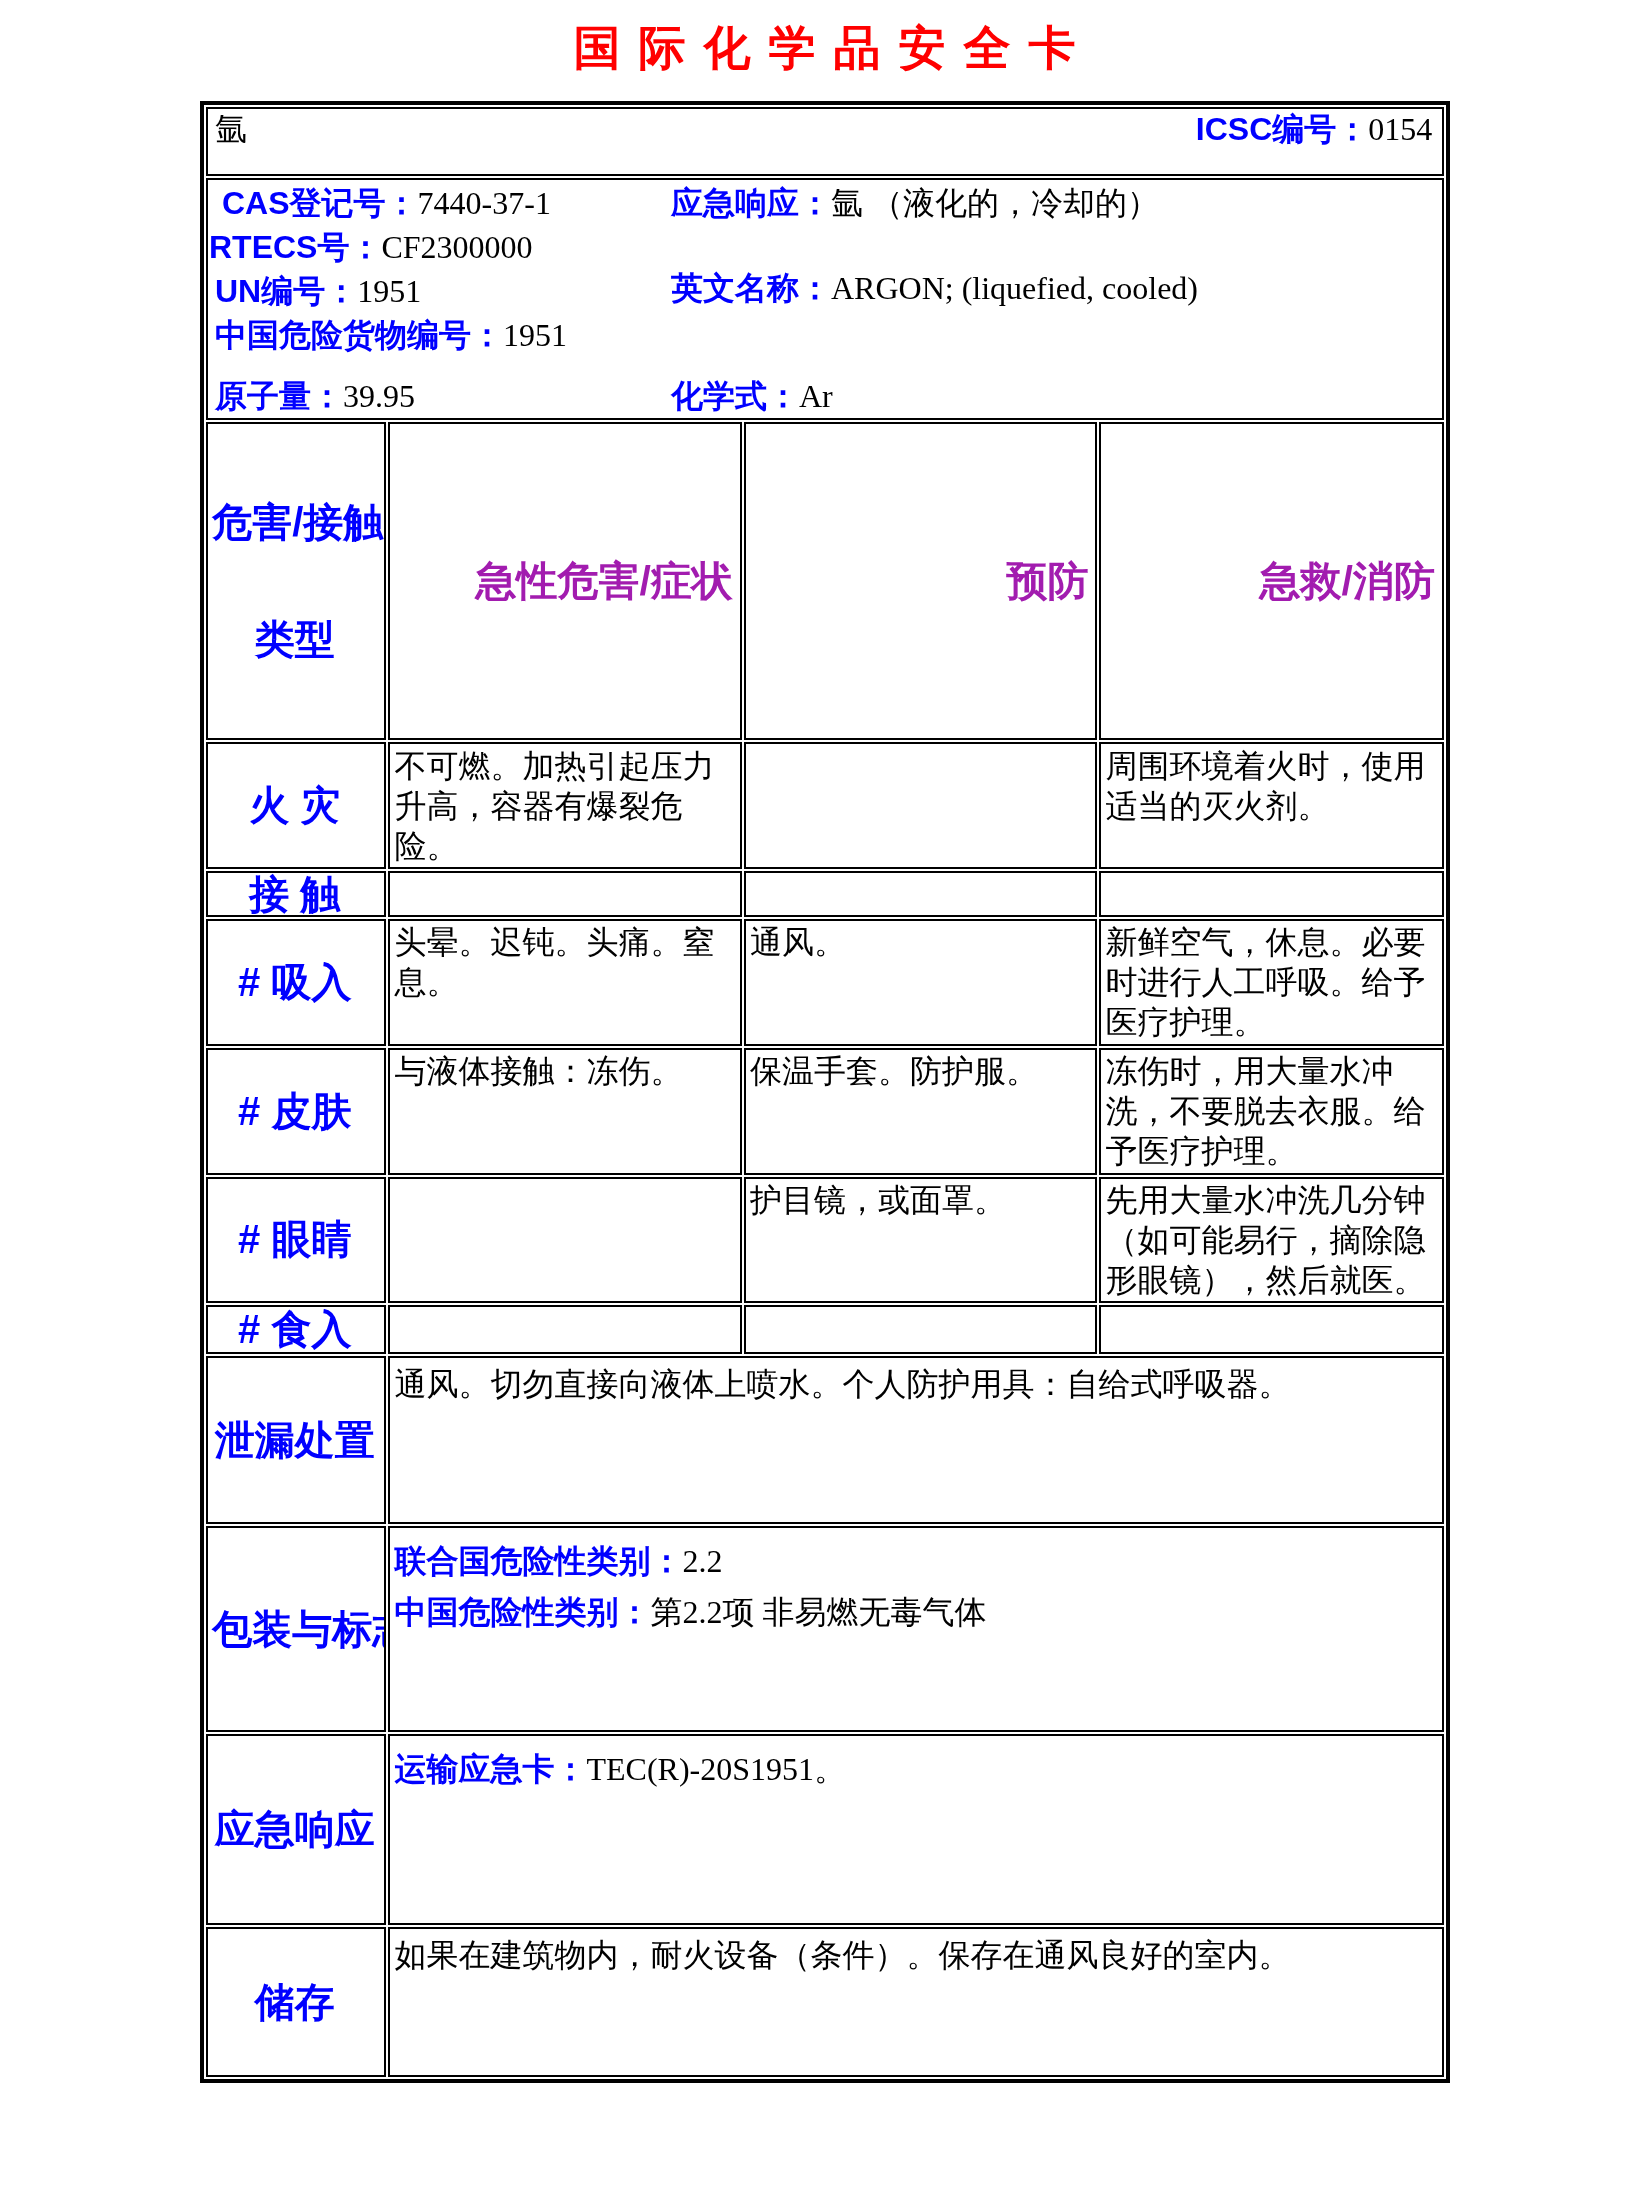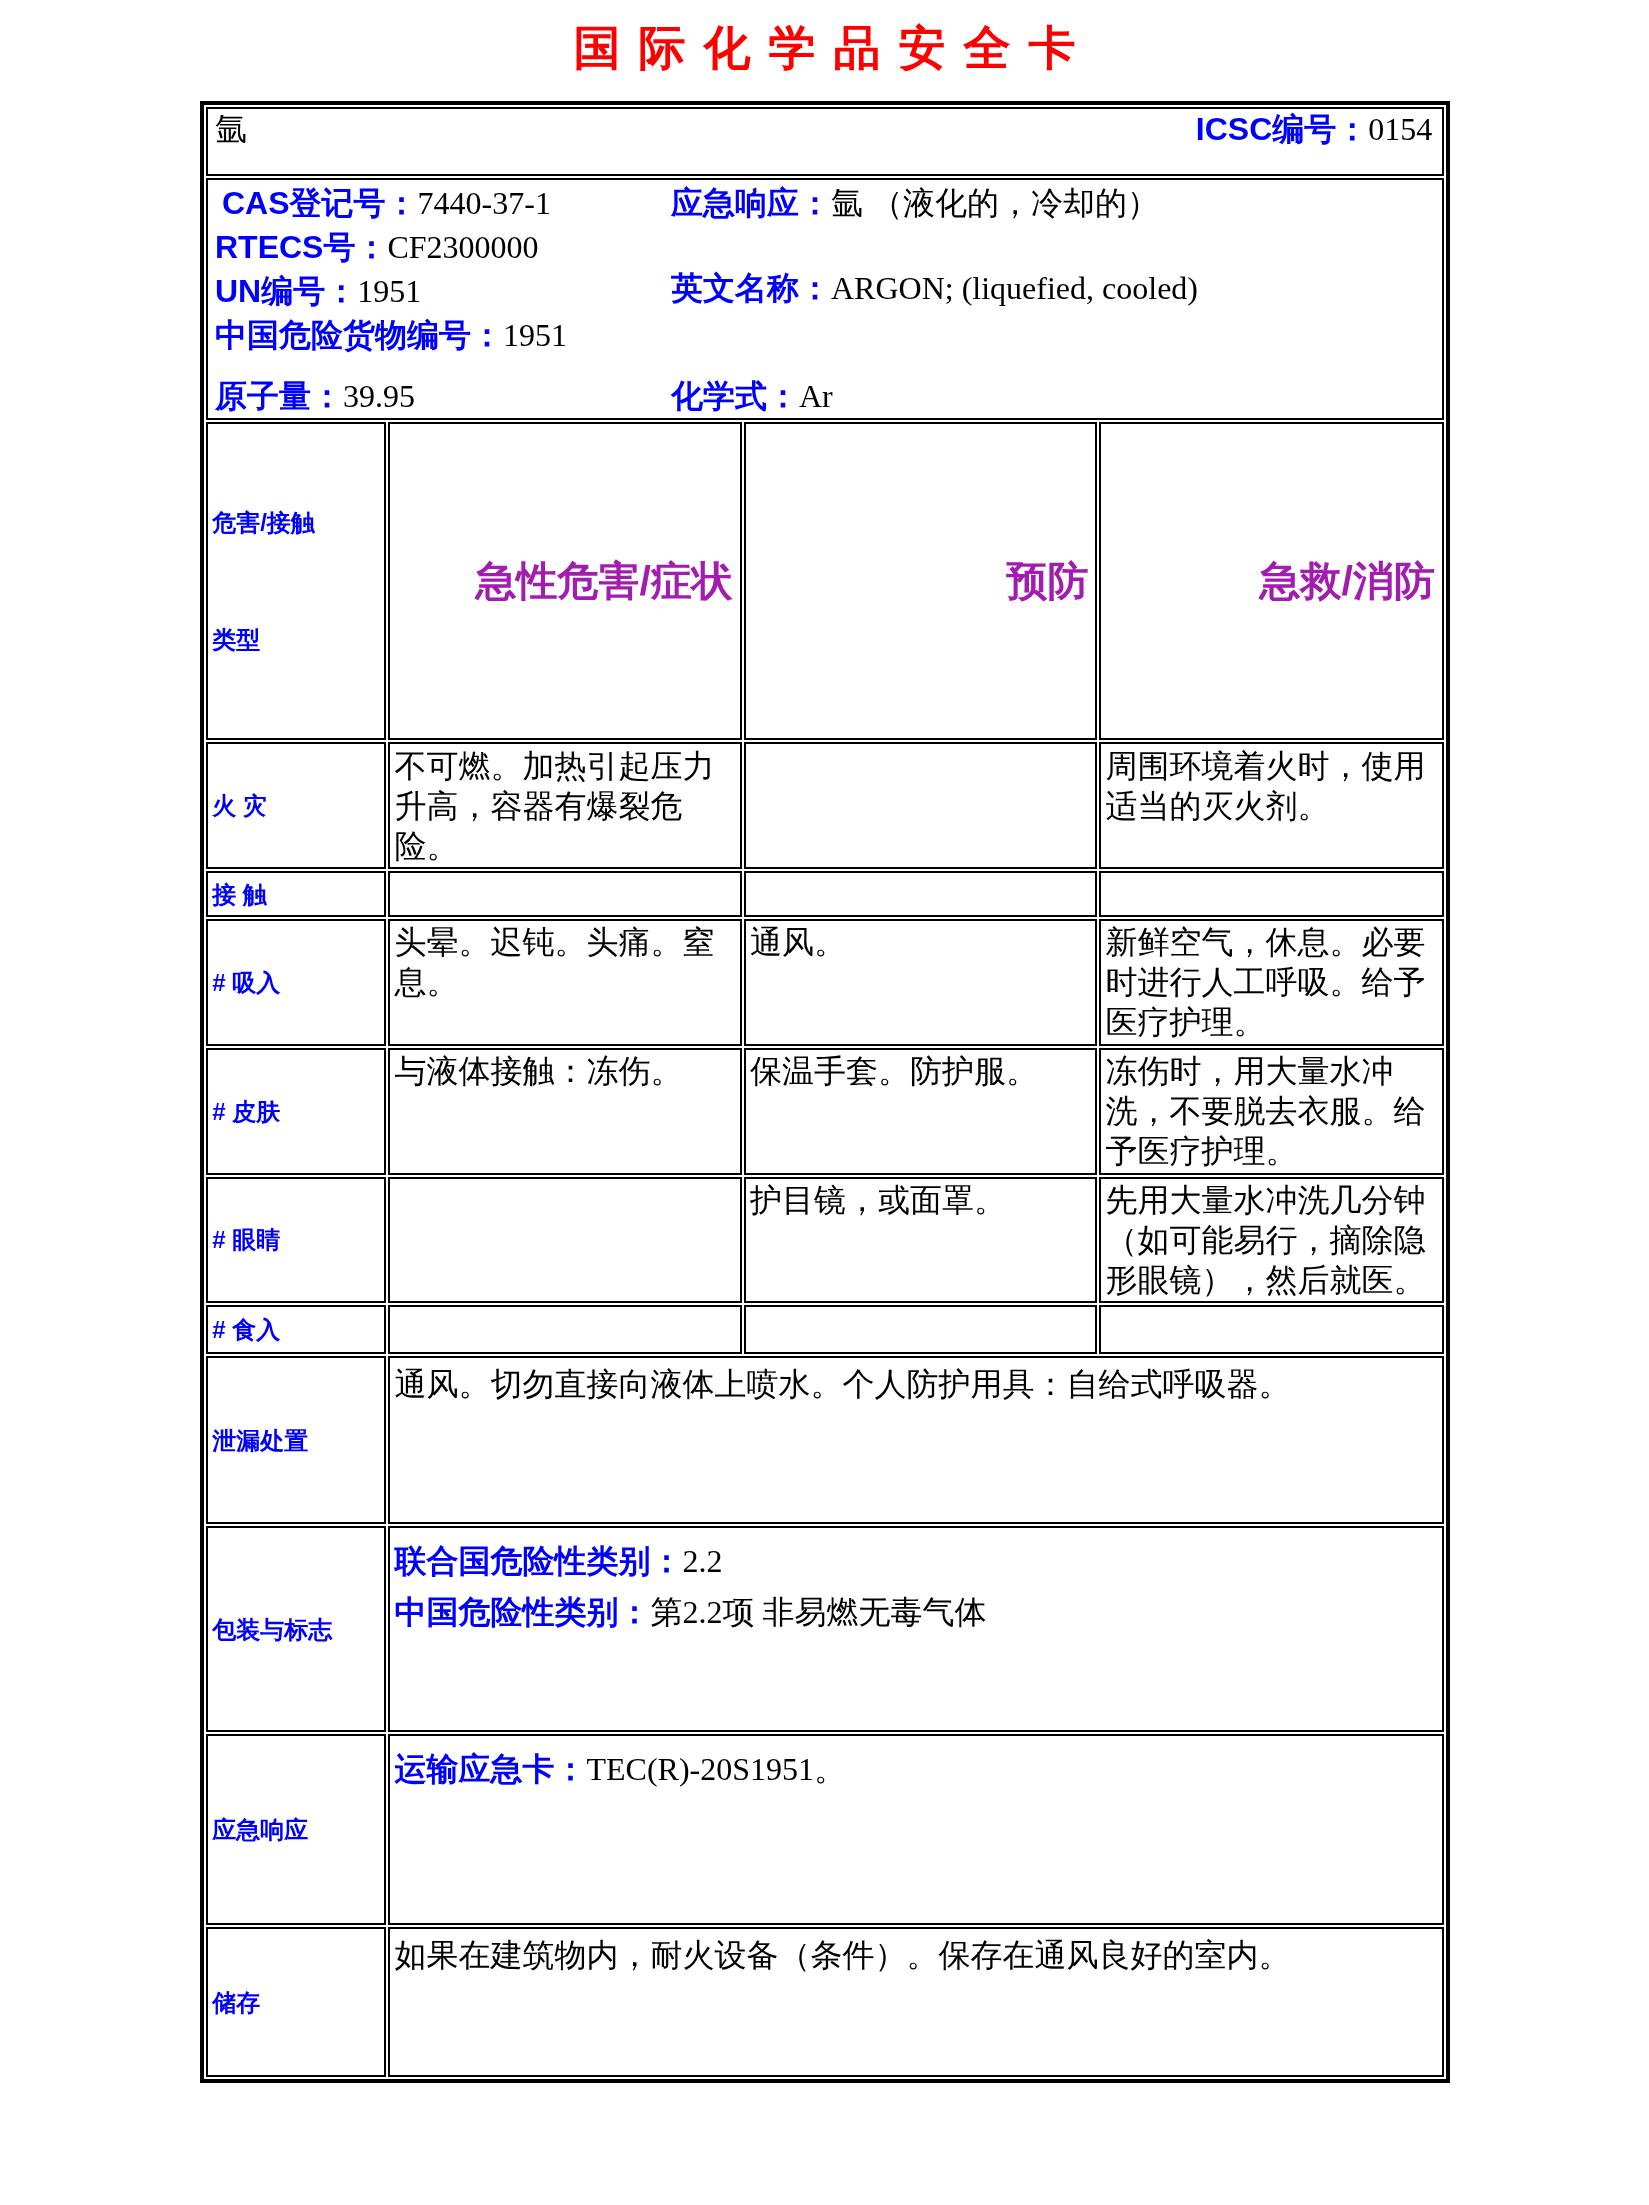--- a/index.html
+++ b/index.html
@@ -25,22 +25,22 @@
     vertical-align:top;text-align:left;font-weight:normal;
     font-size:32px;line-height:40px;color:#000;
     padding:1.4px 7px 1.4px 4.2px;overflow:hidden;
   }
   .lbl{
     color:#0000ff;font-weight:bold;
     font-family:"Liberation Sans","DejaVu Sans",sans-serif;
   }
   .val{color:#000;white-space:pre-wrap;}
   .typecell{
-    vertical-align:middle;text-align:left;
-    color:#0000ff;font-weight:bold;font-size:24px;line-height:39px;
+    vertical-align:middle;text-align:center;
+    color:#0000ff;font-weight:bold;font-size:40px;line-height:39px;
     font-family:"Liberation Sans","DejaVu Sans",sans-serif;
     white-space:pre;
   }
   th.colhead{
     vertical-align:middle;text-align:right;
     color:#a21caf;font-weight:bold;font-size:41px;
     font-family:"Liberation Sans","DejaVu Sans",sans-serif;
   }
   .namecell{padding:0;}
   .namerow{
@@ -77,21 +77,21 @@
           </span>
         </div>
       </td>
     </tr>
 
     <tr style="height:242px">
       <td colspan="4" class="idscell">
         <div class="idline" style="left:14px;top:5.5px">
           <span class="lbl">CAS登记号：</span><span class="val">7440-37-1</span>
         </div>
-        <div class="idline" style="left:7px;top:49px">
+        <div class="idline" style="left:1px;top:49px">
           <span class="lbl">RTECS号：</span><span class="val">CF2300000</span>
         </div>
         <div class="idline" style="left:7px;top:93px">
           <span class="lbl">UN编号：</span><span class="val">1951</span>
         </div>
         <div class="idline" style="left:7px;top:137px">
           <span class="lbl">中国危险货物编号：</span><span class="val">1951</span>
         </div>
         <div class="idline" style="left:7px;top:198px">
           <span class="lbl">原子量：</span><span class="val">39.95</span>

